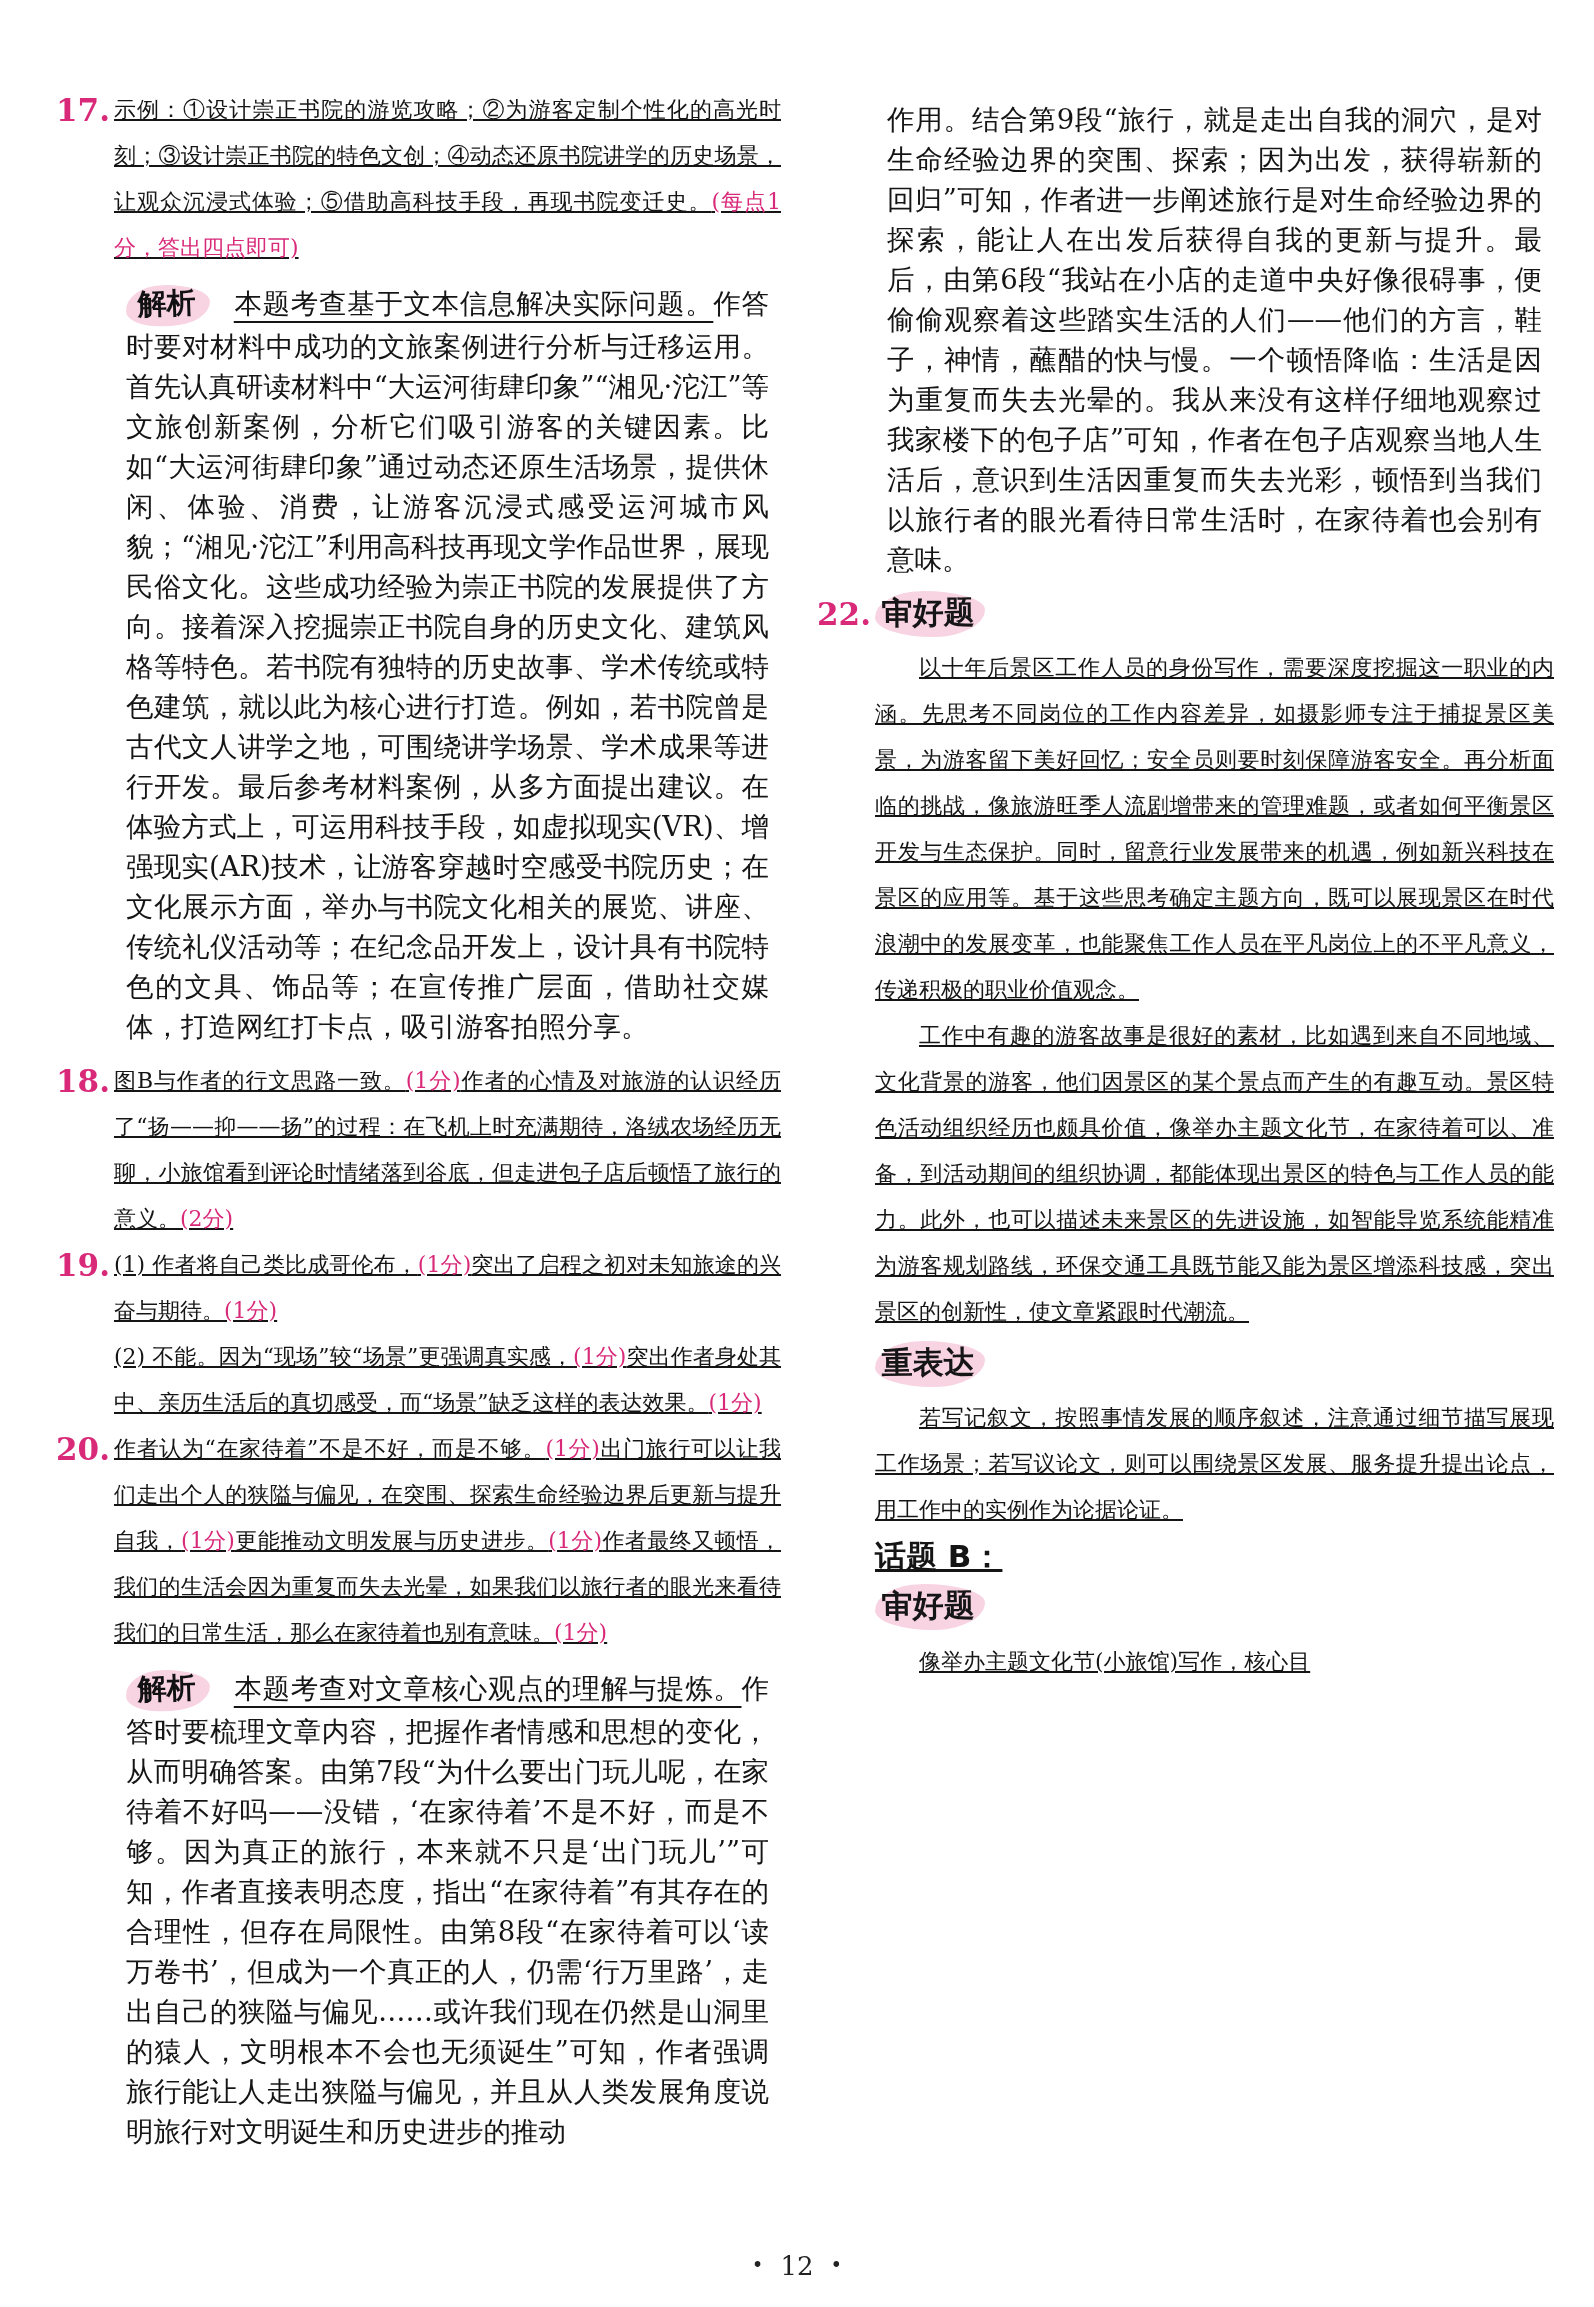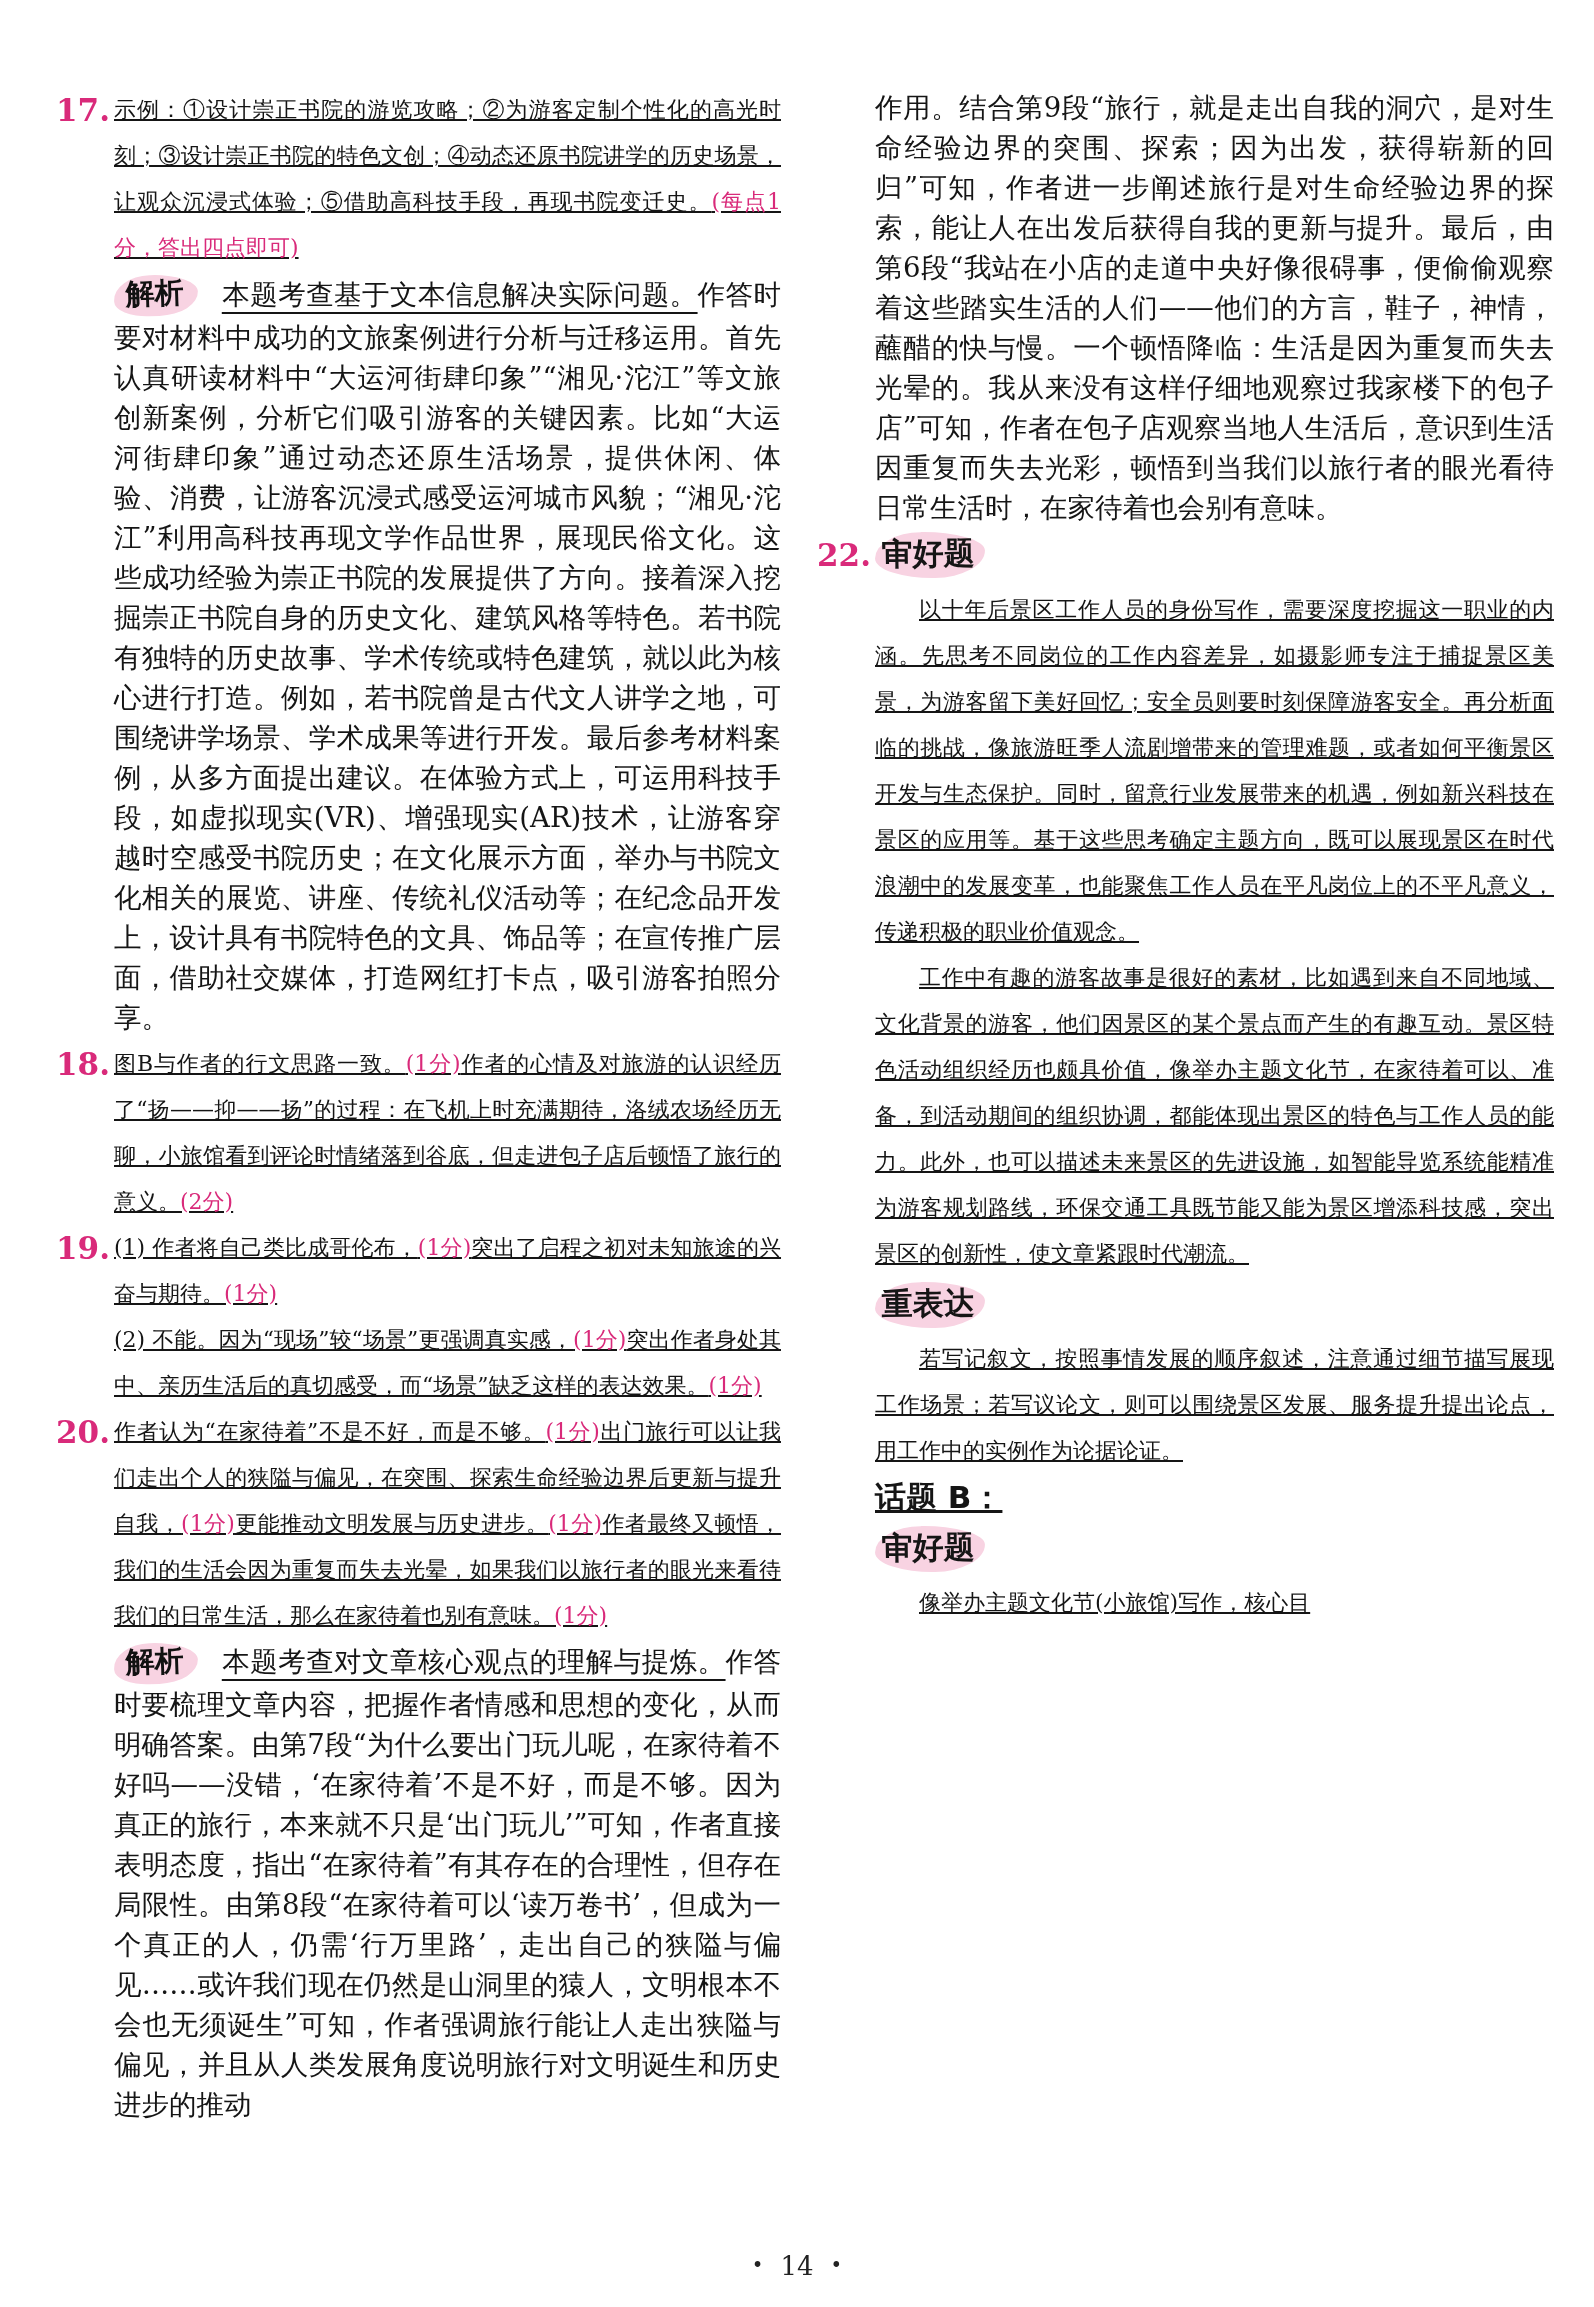--- a/index.html
+++ b/index.html
@@ -20,21 +20,21 @@
   .col-left{left:56px;width:725px;}
   .col-right{left:817px;width:737px;}
 
   .item{position:relative;padding-left:58px;margin:0;text-decoration:underline;}
   .num{
     position:absolute;left:0;top:0;
     font-weight:bold;color:var(--pink);
     font-size:31px;line-height:46px;
   }
   .ans{font-size:22px;line-height:46px;text-align:justify;margin:0;}
-  .ana{font-size:27.5px;line-height:40px;text-align:justify;margin:0;}
+  .ana{font-size:27.5px;line-height:40px;text-align:justify;margin:12px;}
   .analysis{padding-left:58px;margin:2.6px 0 3.9px;}
   .cont{padding-left:58px;}
 
   .ana-label{
     display:inline-block;
     font-family:"DejaVu Sans","Liberation Sans",sans-serif;
     font-weight:bold;color:#111;
     font-size:29px;line-height:35px;
     background:var(--hl);
     padding:1.3px 14.4px 5.2px 11.8px;
@@ -136,17 +136,17 @@
       <div class="subhead">
         <span class="hl">审好题</span>
       </div>
       <p class="ans indent">像举办主题文化节(小旅馆)写作，核心目</p>
 
     </section>
 
   </div>
 
   <div class="footer">
-    <span class="dot">•</span><span>14</span><span class="dot">•</span>
+    <span class="dot">•</span><span>12</span><span class="dot">•</span>
   </div>
 
 </div>
 
 
 </body></html>

